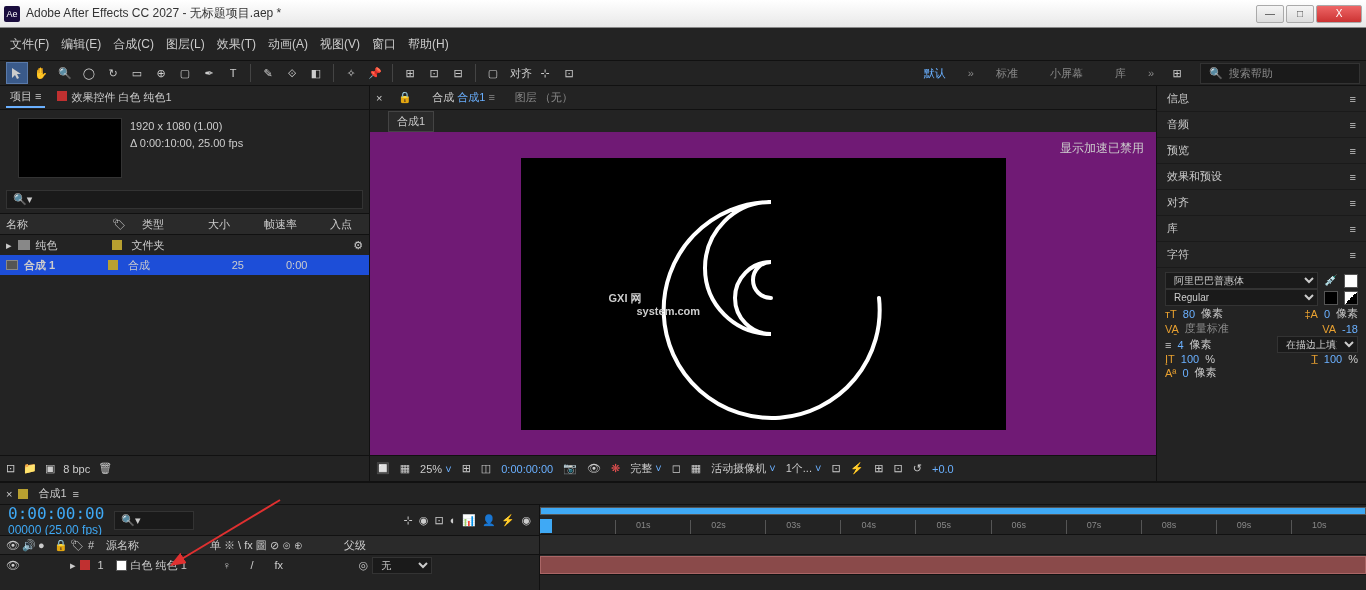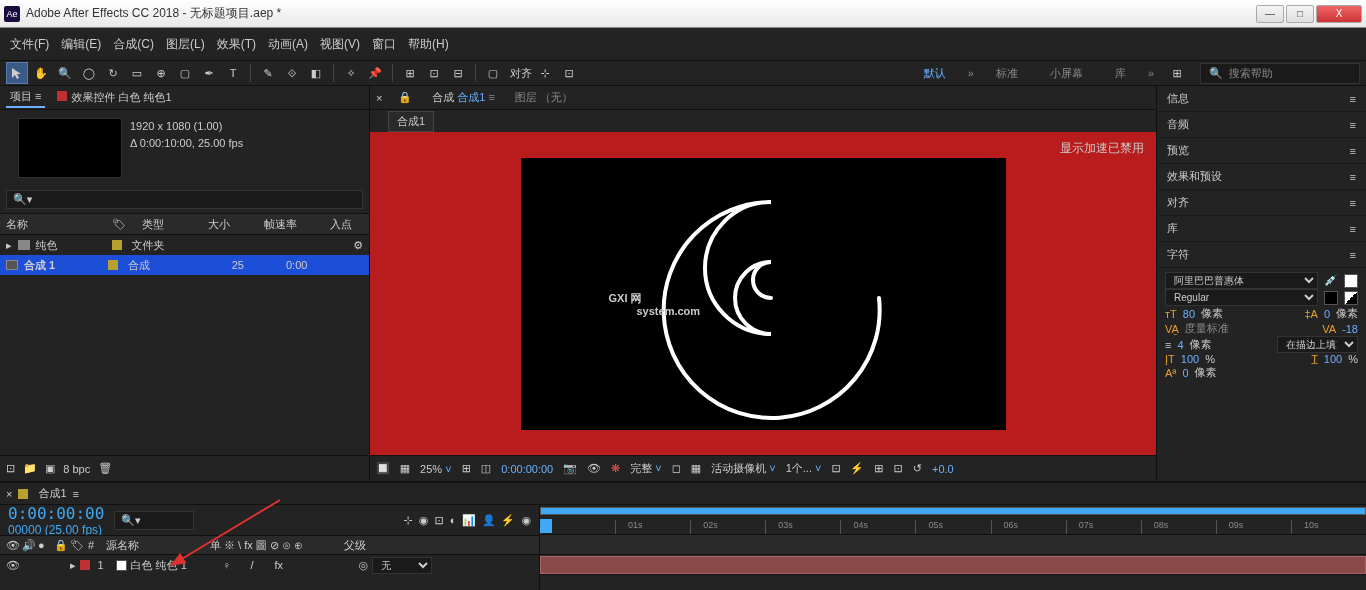--- a/index.html
+++ b/index.html
@@ -35,21 +35,21 @@
 .proj-items{flex:1;overflow:hidden}
 .proj-row{height:20px;display:flex;align-items:center;padding:0 6px;gap:6px}
 .proj-row.sel{background:#1d4ed8}
 .folder-ico{width:12px;height:10px;background:#888;display:inline-block}
 .comp-ico{width:12px;height:10px;background:#555;border:1px solid #888;display:inline-block}
 .proj-footer{height:26px;border-top:1px solid #111;display:flex;align-items:center;padding:0 6px;gap:8px}
 .center-panel{flex:1;background:#232323;display:flex;flex-direction:column;position:relative}
 .comp-tabs{height:24px;display:flex;align-items:center;padding:0 6px;gap:16px;border-bottom:1px solid #111}
 .comp-subtabs{height:22px;display:flex;align-items:center;padding:0 18px}
 .comp-subtab{padding:2px 8px;background:#2a2a2a;border:1px solid #444}
-.viewer{flex:1;background:#b91c1c;display:flex;align-items:center;justify-content:center;position:relative}
+.viewer{flex:1;background:#701a75;display:flex;align-items:center;justify-content:center;position:relative}
 .canvas{width:485px;height:272px;background:#000;position:relative;overflow:hidden}
 .accel-msg{position:absolute;top:8px;right:12px;color:#ccc;font-size:12px}
 .watermark{position:absolute;left:88px;top:120px;color:rgba(200,200,200,0.45);font-size:26px;font-weight:bold;pointer-events:none}
 .watermark small{font-size:11px;display:block;margin-top:-4px;margin-left:28px}
 .viewer-footer{height:26px;border-top:1px solid #111;display:flex;align-items:center;padding:0 6px;gap:10px;font-size:11px}
 .dd{color:#6ab0ff}
 .right-panel{width:210px;background:#232323;border-left:1px solid #111;display:flex;flex-direction:column}
 .rp-row{height:26px;border-bottom:1px solid #1a1a1a;display:flex;align-items:center;padding:0 10px;justify-content:space-between}
 .char-panel{padding:4px 8px;display:flex;flex-direction:column;}
 .char-row{display:flex;align-items:center;gap:6px}
@@ -63,35 +63,35 @@
 .tl-left{width:540px;border-right:1px solid #111;display:flex;flex-direction:column}
 .tl-time-row{height:30px;display:flex;align-items:center;padding:0 8px;gap:10px}
 .timecode{color:#3fa9f5;font-size:16px;font-family:monospace}
 .fps-small{color:#3fa9f5;font-size:12px}
 .tl-icons{margin-left:auto;display:flex;gap:6px}
 .tl-cols{height:20px;background:#2a2a2a;display:flex;align-items:center;padding:0 6px;gap:4px;border-top:1px solid #111;border-bottom:1px solid #111;font-size:10px}
 .tl-layer-row{height:20px;display:flex;align-items:center;padding:0 6px;gap:4px;font-size:10px}
 .tl-right{flex:1;display:flex;flex-direction:column;position:relative}
 .ruler{height:30px;background:#232323;position:relative;border-bottom:1px solid #111}
 .ruler-ticks{position:absolute;bottom:0;left:0;right:0;height:14px;display:flex}
-.tick{flex:1;border-left:1px solid #555;font-size:9px;color:#888;padding-left:12px}
+.tick{flex:1;border-left:1px solid #555;font-size:9px;color:#888;padding-left:20px}
 .playhead{position:absolute;left:0;top:0;width:12px;height:14px;background:#3fa9f5}
 .tl-track{height:20px;background:#2a2a2a;border-bottom:1px solid #111}
 .layer-bar{height:18px;background:#8a4a4a;margin:1px 0;border:1px solid #a66}
 .arrow-annotation{position:absolute;pointer-events:none}
 svg{display:block}
 .blue{color:#6ab0ff}
 .orange{color:#e8a030}
 </style>
 </head>
 <body>
 
 <div class="titlebar">
   <div class="icon">Ae</div>
-  <div class="title">Adobe After Effects CC 2018 - 无标题项目.aep *</div>
+  <div class="title">Adobe After Effects CC 2027 - 无标题项目.aep *</div>
   <div class="winbtns">
     <div class="winbtn">—</div>
     <div class="winbtn">□</div>
     <div class="winbtn close">X</div>
   </div>
 </div>
 
 <div class="menubar">
   <span>文件(F)</span>
   <span>编辑(E)</span>

